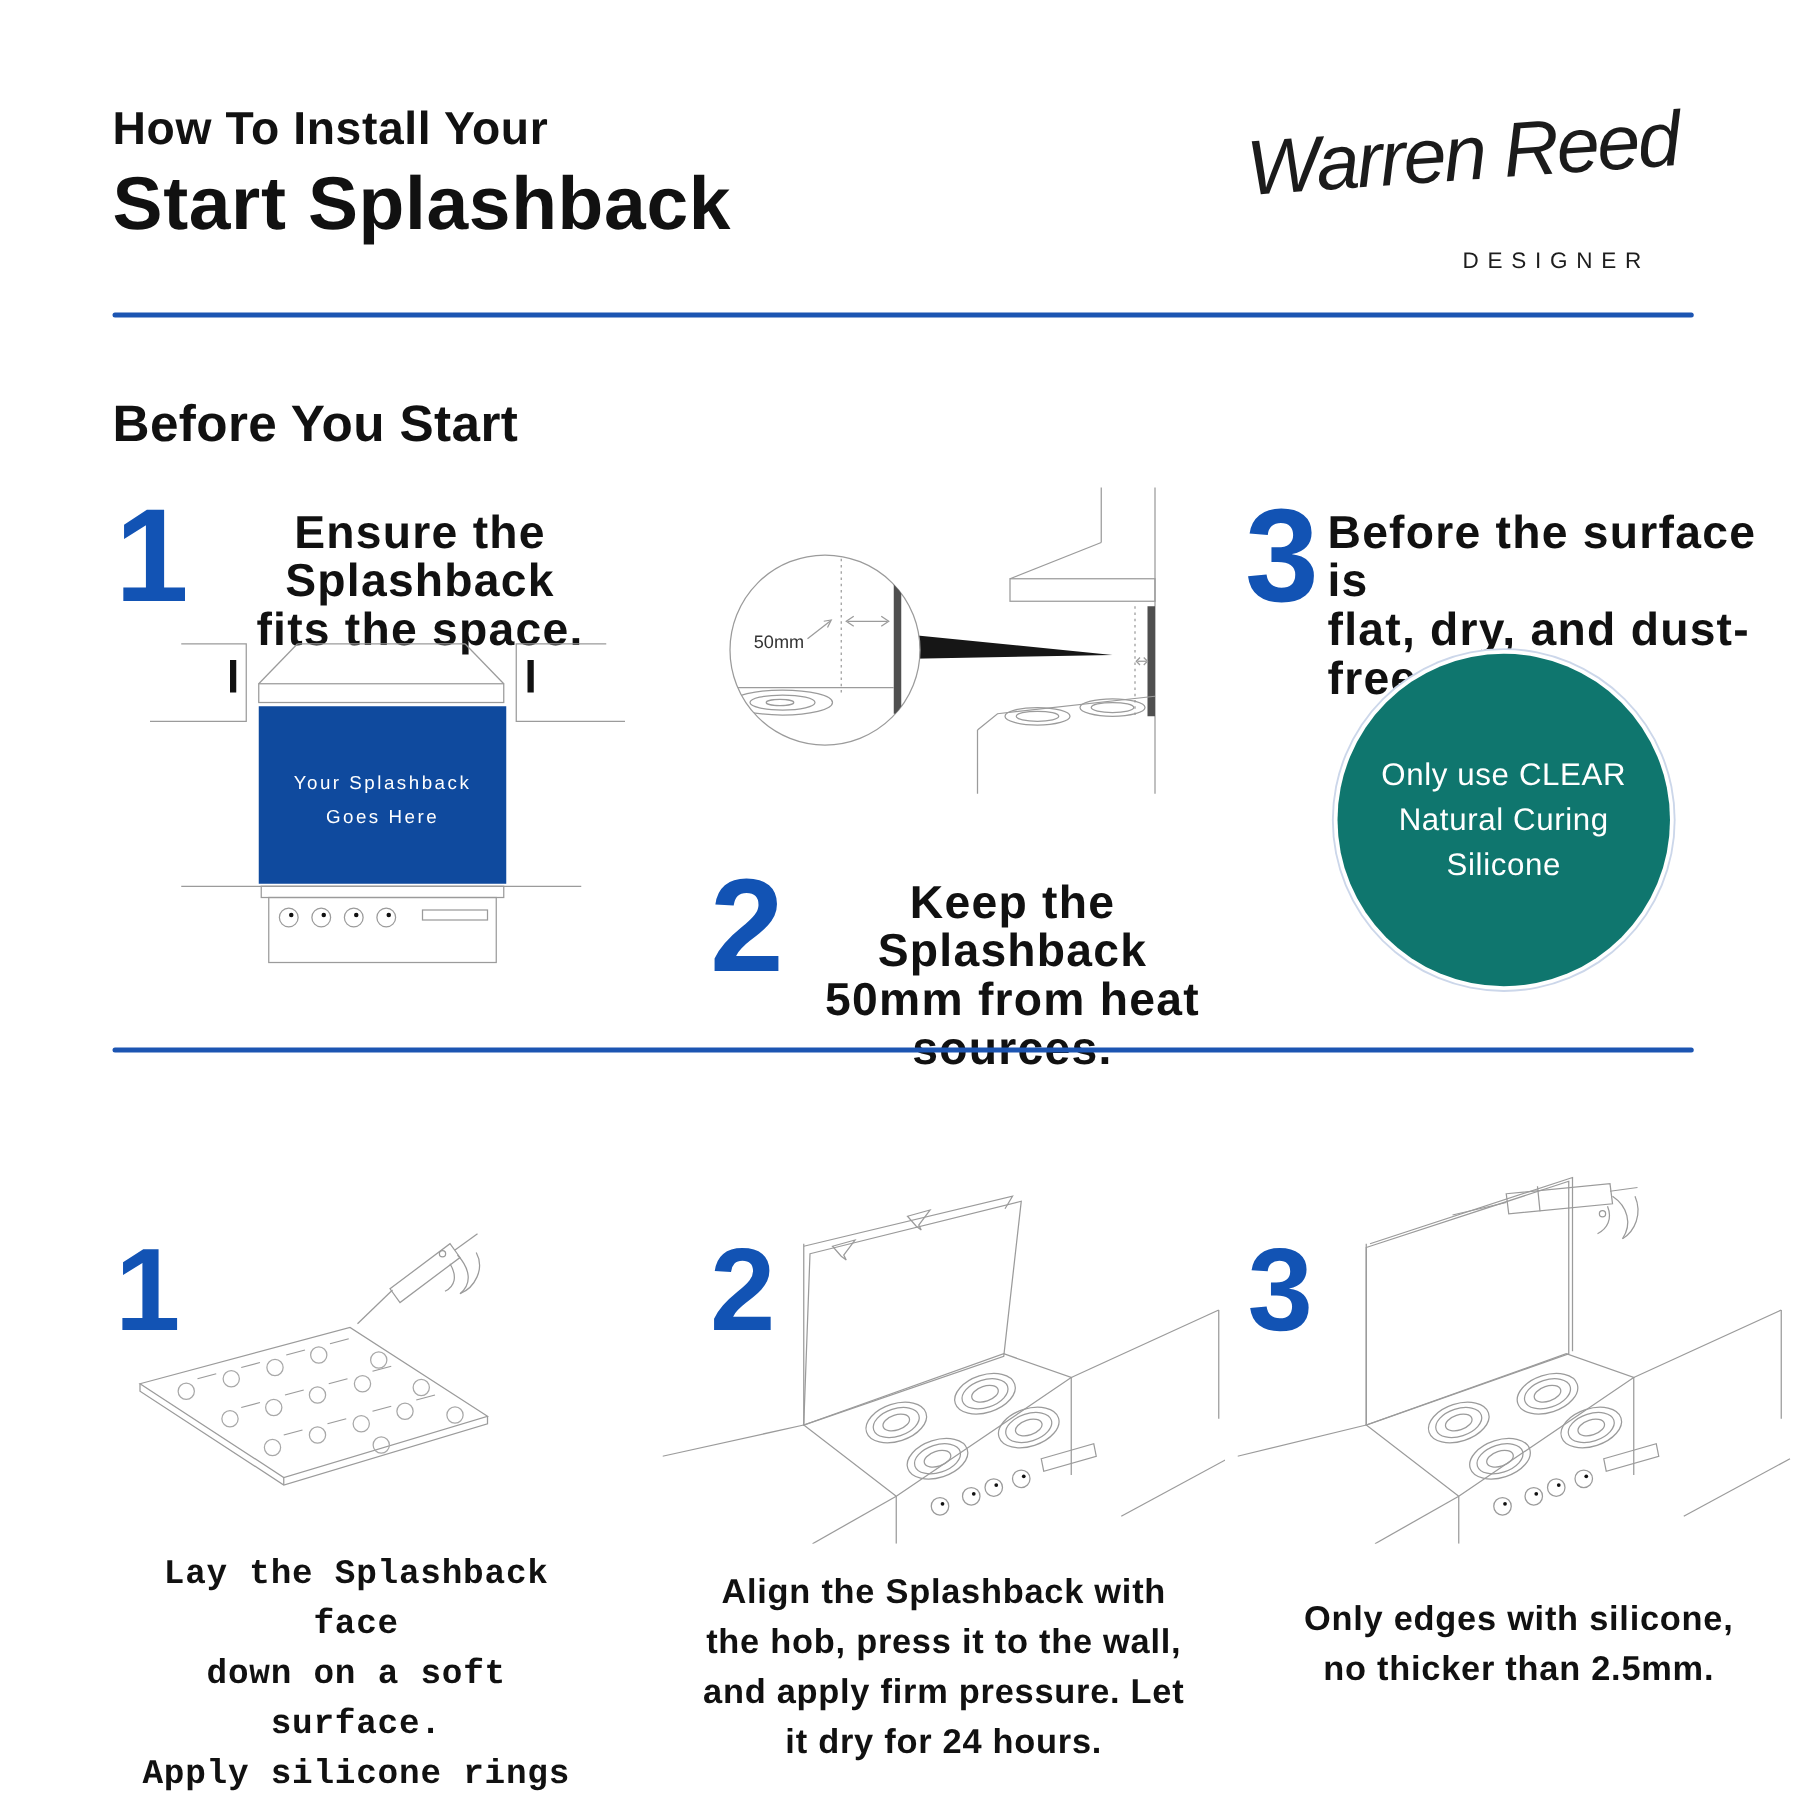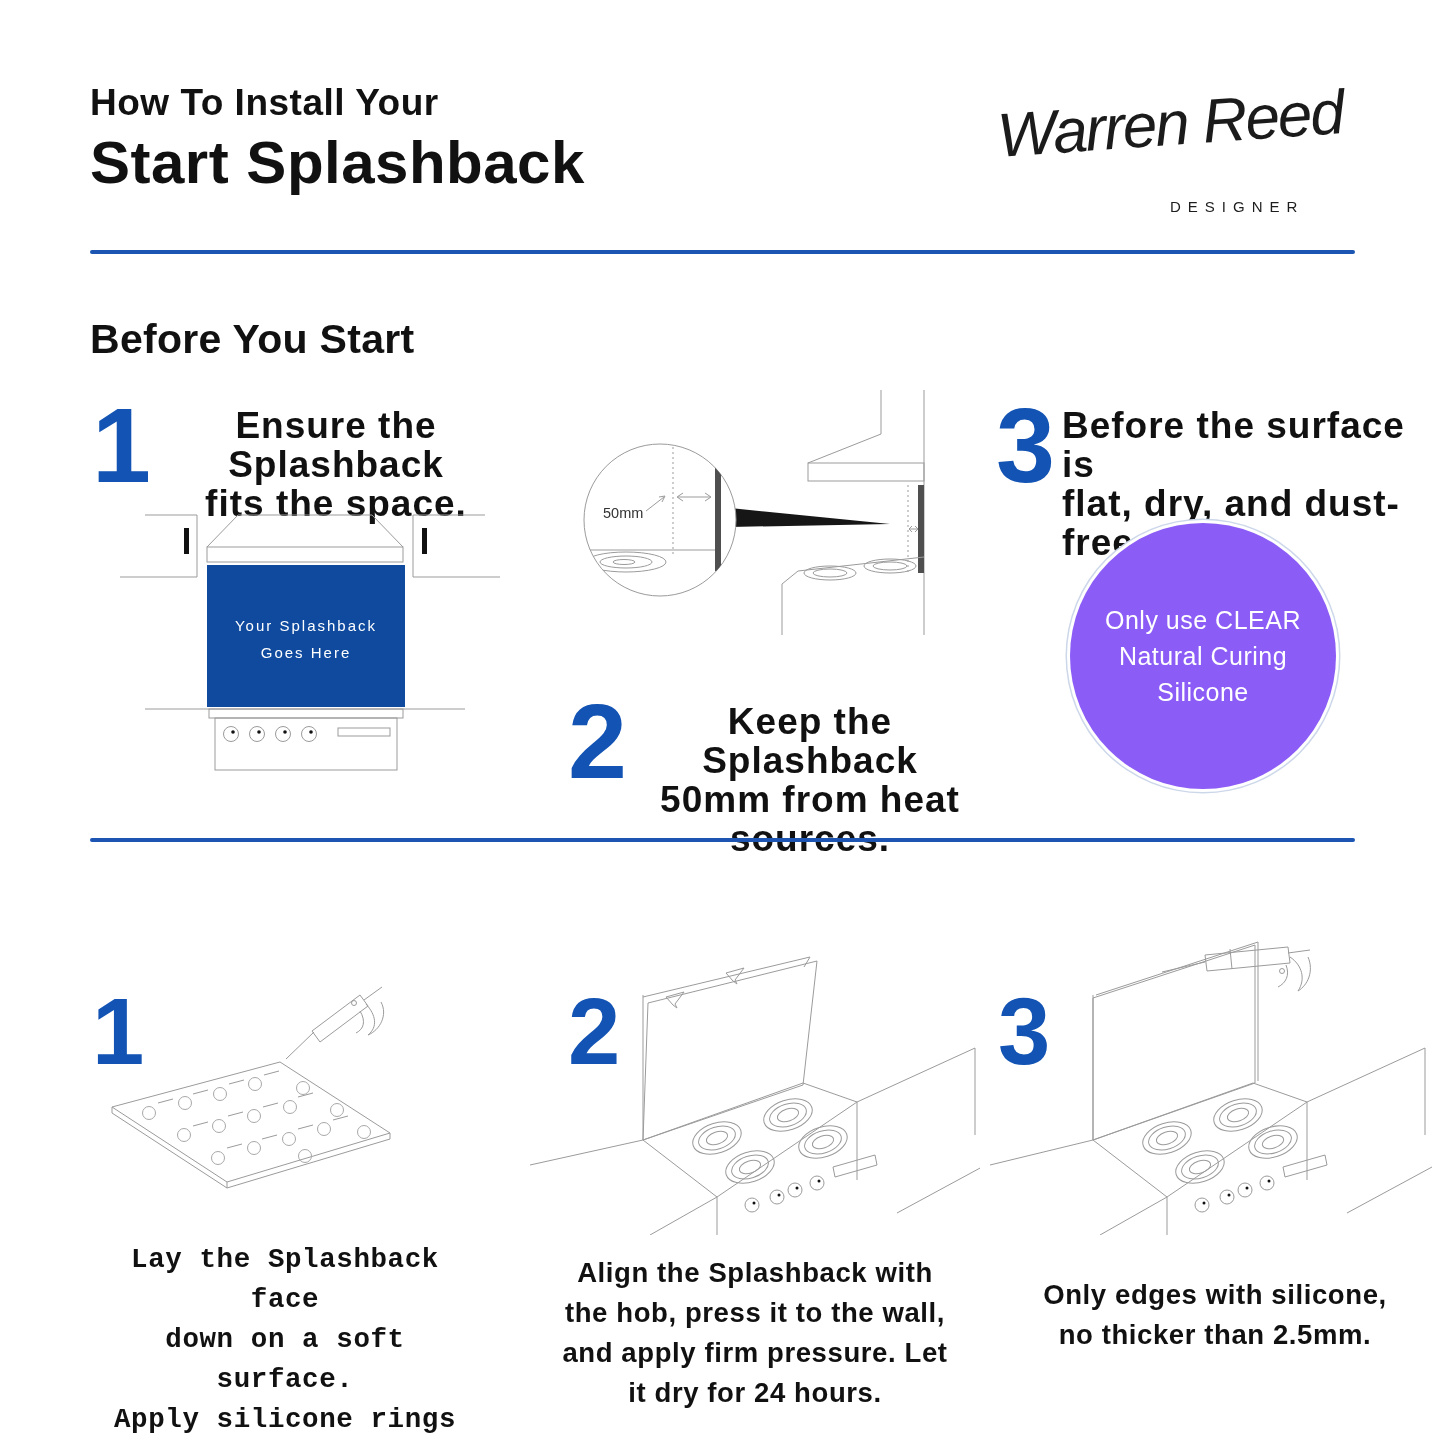--- a/index.html
+++ b/index.html
@@ -4,34 +4,34 @@
 <style>
   html,body{margin:0;padding:0;background:#fff;}
   .page{position:relative;width:1445px;height:1445px;background:#ffffff;overflow:hidden;
         font-family:"Liberation Sans",sans-serif;color:#111;}
   .abs{position:absolute;}
   .title1{left:90px;top:82px;font-size:37px;font-weight:800;letter-spacing:.5px;}
   .title2{left:90px;top:128px;font-size:60px;font-weight:800;letter-spacing:.5px;}
   .brand-name{left:975px;top:88px;width:390px;text-align:center;
 etc              font-family:"DejaVu Serif",serif;font-style:italic;font-weight:400;
               font-size:62px;letter-spacing:-2px;transform:rotate(-4deg);color:#1b1b1b;}
-  .brand-sub{left:1170px;top:198px;font-size:15px;letter-spacing:7px;font-weight:500;color:#1d1d1d;}
+  .brand-sub{left:1170px;top:198px;font-size:18px;letter-spacing:7px;font-weight:500;color:#1d1d1d;}
   .divider{left:90px;width:1265px;height:4px;background:#1c55b2;border-radius:2px;}
   .div1{top:250px;} .div2{top:838px;}
   .section-heading{font-size:41px;font-weight:800;letter-spacing:.3px;margin-top:18px;}
   .h1{left:90px;top:298px;} .h2{left:90px;top:888px;}
   .stepnum{color:#1253b4;font-weight:800;line-height:1;font-size:106px;}
   .stepnum.small{font-size:94px;}
   .steptext{font-size:37px;font-weight:700;letter-spacing:1px;line-height:39px;
             white-space:pre-line;}
   .center{text-align:center;}
   .caption{font-size:27.5px;font-weight:700;letter-spacing:.6px;line-height:40px;
            text-align:center;white-space:pre-line;}
   .badge{left:1070px;top:523px;width:266px;height:266px;border-radius:50%;
-         background:#8b5cf6;box-shadow:0 0 0 3px #ffffff,0 0 0 4.5px #ccd7ea;
+         background:#0f766e;box-shadow:0 0 0 3px #ffffff,0 0 0 4.5px #ccd7ea;
          display:flex;align-items:center;justify-content:center;}
   .badge-text{color:#ffffff;font-size:25px;font-weight:400;letter-spacing:.5px;
               line-height:36px;text-align:center;white-space:pre-line;}
   svg{display:block;}
   .illus line,.illus path,.illus polyline,.illus rect.o,.illus circle.o,
   .illus ellipse,.illus polygon.o{stroke:#9b9b9b;stroke-width:1;fill:none;}
 </style>
 </head>
 <body>
 

